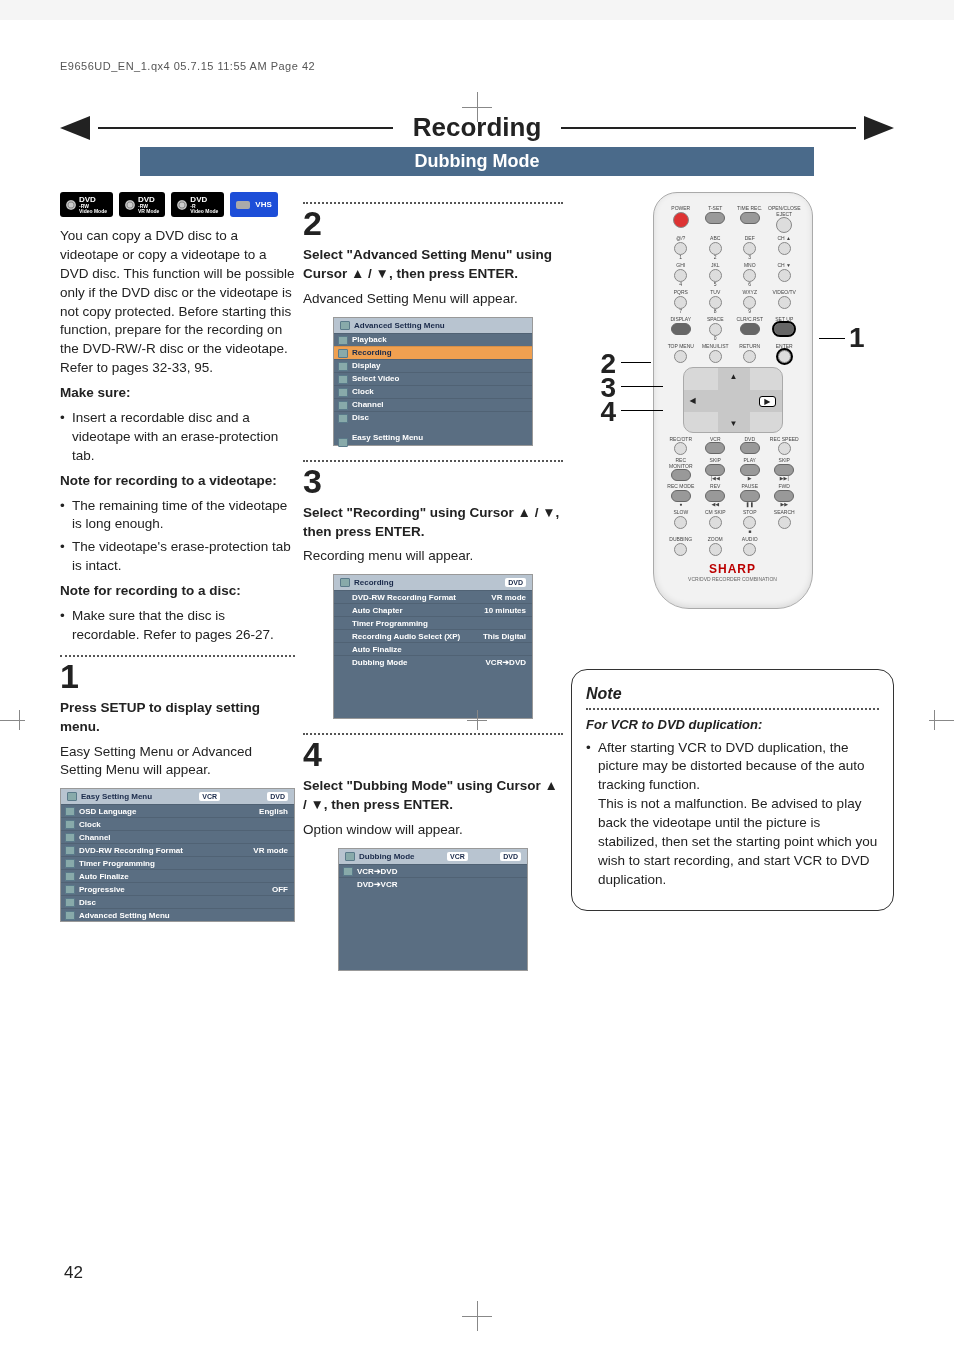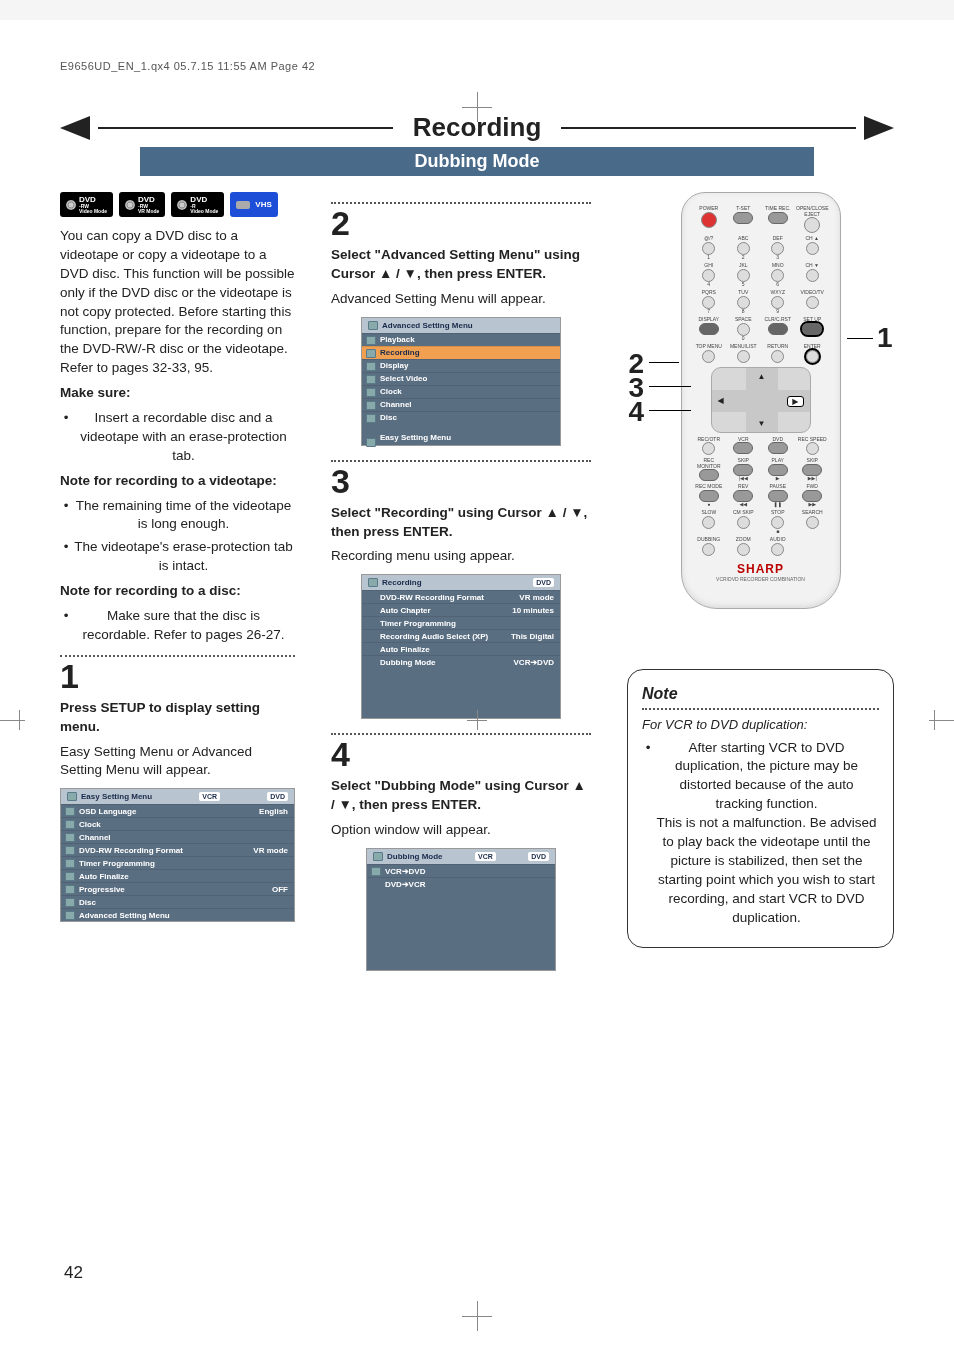--- a/index.html
+++ b/index.html
@@ -65,38 +65,38 @@
   .arrow-l, .arrow-r { width:0; height:0; }
   .arrow-l { border-top:12px solid transparent; border-bottom:12px solid transparent; border-right:30px solid #222; }
   .arrow-r { border-top:12px solid transparent; border-bottom:12px solid transparent; border-left:30px solid #222; }
   .banner-fill { flex:1; height:2px; background:#222; }
   .banner-title { font-size:26px; font-weight:bold; padding:0 12px; }
   .subbanner {
     background:#4a6a8a; color:#fff; text-align:center; font-weight:bold;
     font-size:18px; padding:4px 0; margin:4px 80px 16px 80px;
   }
 
-  .columns { display:flex; gap:36px; }
+  .columns { display:flex; gap:8px; }
   .col-left { width:235px; }
   .col-mid  { width:260px; }
   .col-right{ flex:1; position:relative; }
 
   .badges { display:flex; flex-wrap:wrap; gap:6px; margin-bottom:10px; }
   .badge {
     background:#000; color:#fff; font-size:8px; font-weight:bold;
     padding:3px 6px; border-radius:3px; display:inline-flex; align-items:center; gap:3px;
   }
   .badge .disc { width:10px; height:10px; border-radius:50%; background:radial-gradient(circle,#ccc 30%,#888 40%,#ccc 60%,#888 70%); }
   .badge .sub { font-size:5px; display:block; line-height:1; }
   .badge.vhs { background:#1d4ed8; }
   .badge.vhs .cass { width:14px; height:8px; background:#aaa; border-radius:2px; margin-right:2px; }
 
   p { margin:6px 0; line-height:1.4; font-size:13.5px; }
   .bold { font-weight:bold; }
-  ul.bullets { list-style:none; margin-left:0;text-align:center; }
+  ul.bullets { list-style:none; margin-left:0; }
   ul.bullets li { margin:4px 0; line-height:1.4; font-size:13.5px; display:flex; }
   ul.bullets li::before { content:"•"; width:12px; flex-shrink:0; }
 
   .dotline { border-top:2px dotted #555; margin:10px 0 2px 0; }
   .stepnum { font-size:34px; font-weight:bold; line-height:1; margin-bottom:4px; }
 
   .menu-box {
     border:1px solid #999; background:#5a6e82; margin:8px 0 14px 0;
     font-size:8px; color:#fff;
   }
@@ -159,21 +159,21 @@
   .callout-line.l2 { top:170px; left:-2px; width:30px; }
   .callout-line.l3 { top:194px; left:-2px; width:42px; }
   .callout-line.l4 { top:218px; left:-2px; width:42px; }
 
   .note-box {
     border:1px solid #333; border-radius:16px; padding:12px 14px 16px 14px;
     margin-top:60px; font-size:13px; line-height:1.45;
     position:relative;
   }
   .note-title { font-weight:bold; font-style:italic; font-size:16px; }
-  .note-sub { font-weight:normal; font-style:italic; }
+  .note-sub { font-weight:bold; font-style:italic; }
   .note-dots { border-top:2px dotted #555; margin:3px 0 6px 0; }
 
   .page-num { position:absolute; bottom:88px; left:64px; font-size:17px; }
 </style>
 </head>
 <body>
 
 <div class="page">
 
   <div class="header-line">E9656UD_EN_1.qx4  05.7.15  11:55 AM  Page 42</div>
@@ -332,21 +332,21 @@
         <div class="item-row">
             <span class="micon"></span>
             <span>Disc</span>
           </div>
         <div class="easy-link"><span class="micon"></span><span>Easy Setting Menu</span></div>
       </div>
 
       <div class="dotline"></div>
       <div class="stepnum">3</div>
       <p class="bold">Select "Recording" using Cursor ▲ / ▼, then press ENTER.</p>
-      <p>Recording menu using appear.</p>
+      <p>Recording menu will appear.</p>
       <div class="menu-box" style="width:200px;margin-left:auto;margin-right:auto;">
         <div class="title-row">
           <span style="width:10px;height:9px;background:#8aa;border:1px solid #5a7a8a;border-radius:1px;"></span>
           <span>Recording</span>
           <span class="title-badge">DVD</span>
         </div>
         <div class="item-row">
             <span>DVD-RW Recording Format</span>
             <span>VR mode</span>
           </div>

